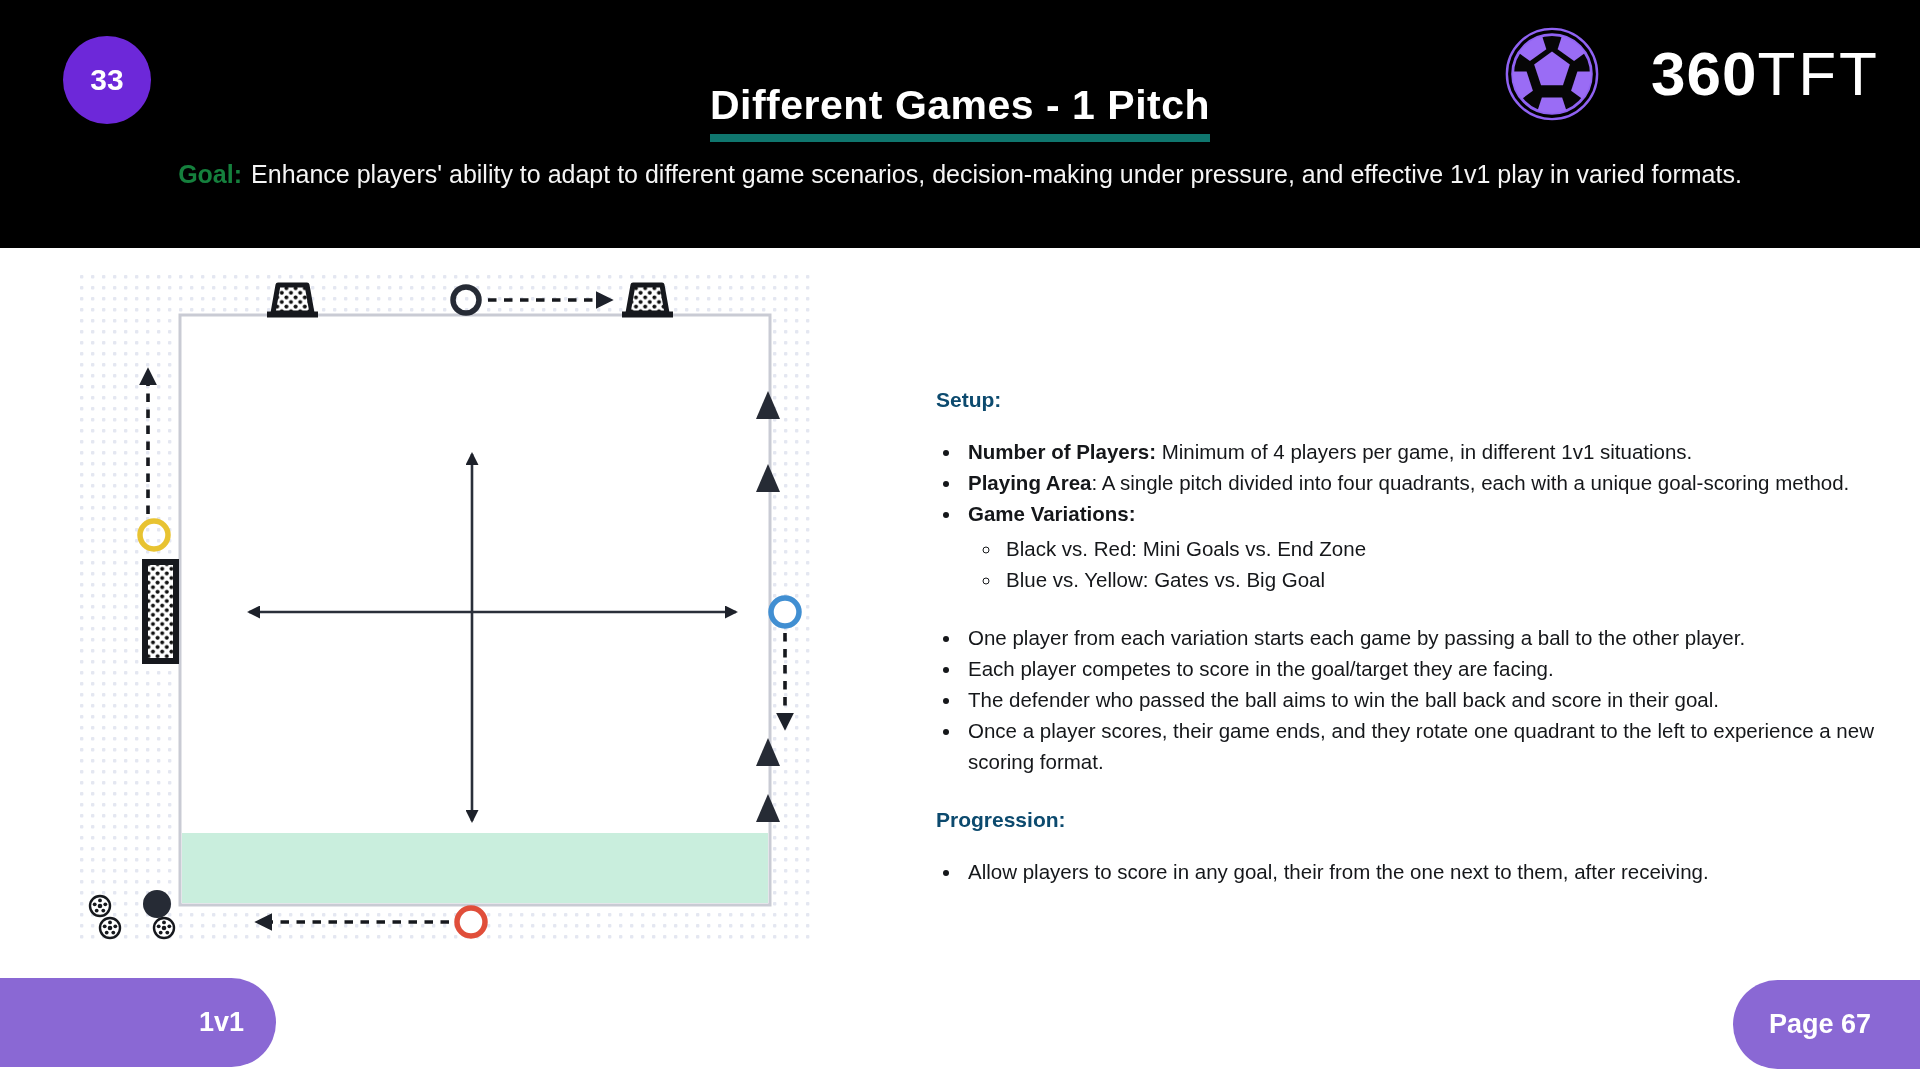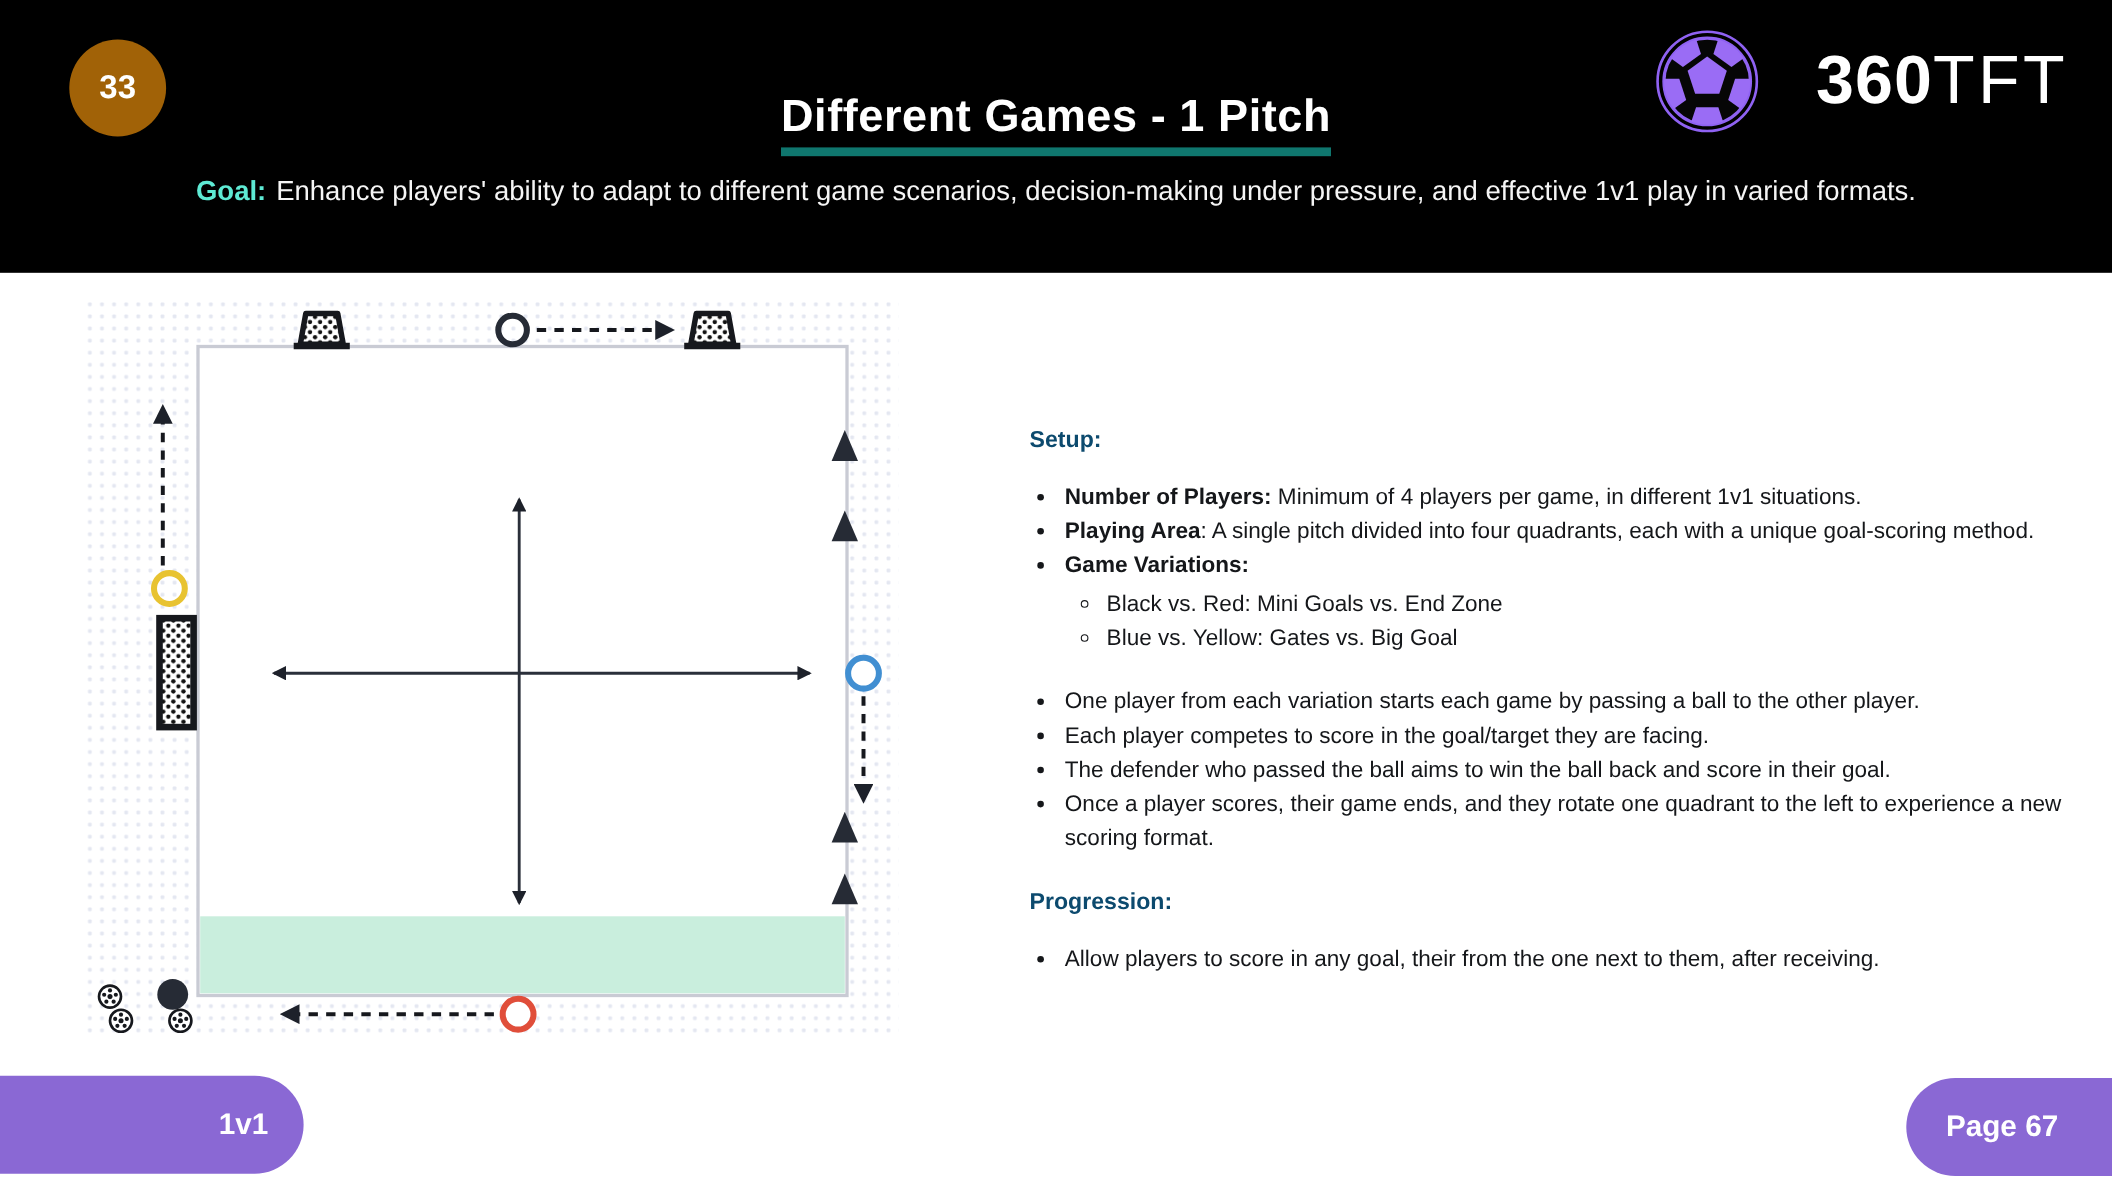--- a/index.html
+++ b/index.html
@@ -15,42 +15,42 @@
   
   .header {
     position: absolute; left:0; top:0;
     width: 1920px; height: 248px;
     background: #000000;
     color: #ffffff;
   }
   .lesson-circle {
     position: absolute; left: 63px; top: 36px;
     width: 88px; height: 88px;
-    background: #a16207;
+    background: #6d28d9;
     border-radius: 50%;
     display: flex; align-items: center; justify-content: center;
     font-size: 30px; font-weight: bold; color:#fff;
   }
   .title-wrap {
     position: absolute; left: 0; top: 82px; width: 1920px;
     text-align: center;
   }
   .title-wrap h1 {
     display: inline-block;
     font-size: 41px; font-weight: bold;
     border-bottom: 8px solid #0f766e;
     padding-bottom: 5px;
     letter-spacing: 0.5px;
   }
   .goal-line {
     position: absolute; left: 0; top: 160px; width: 1920px;
     text-align: center;
     font-size: 25px; color: #f5f5f5;
   }
-  .goal-line .goal-label { font-weight: bold; margin-right: 9px; color:#5eead4; }
+  .goal-line .goal-label { font-weight: bold; margin-right: 9px; color:#15803d; }
 
   .logo {
     position: absolute; right: 40px; top: 26px;
     display: flex; align-items: center; gap: 37px;
   }
   .logo svg { width: 96px; height: 96px; }
   .logo-text { margin-left: 14px; font-size: 62px; line-height: 96px; color: #ffffff; white-space: nowrap; }
   .logo-360 { font-weight: 700; letter-spacing: 1px; }
   .logo-tft { font-weight: 400; letter-spacing: 3px; }
 

